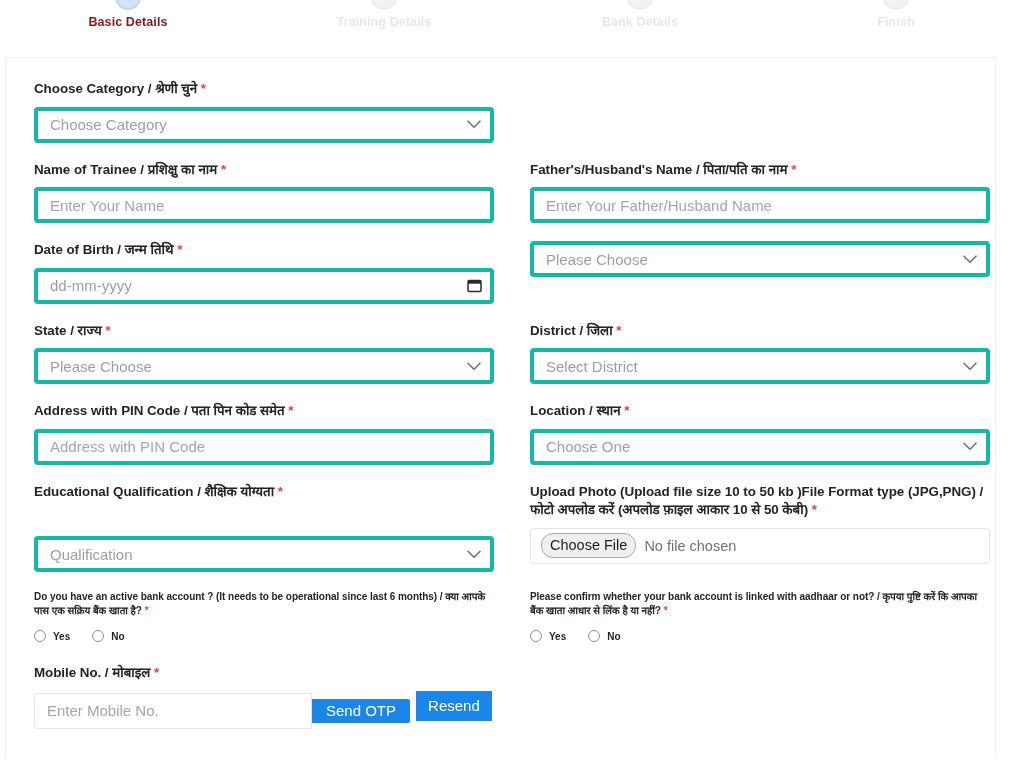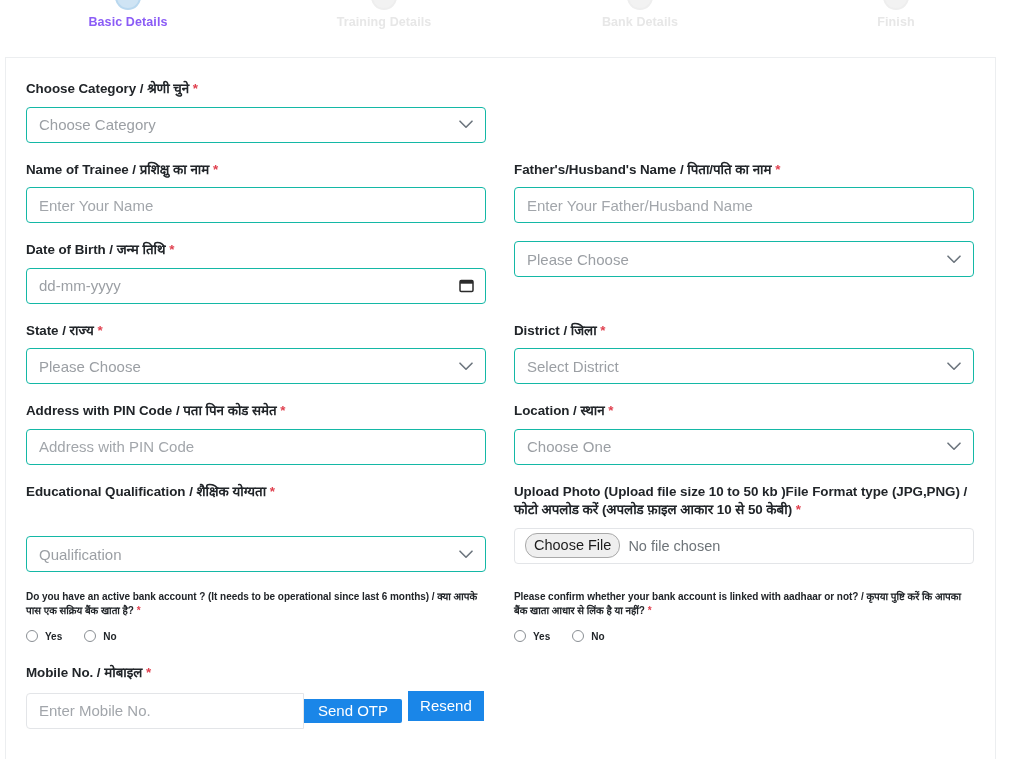--- a/index.html
+++ b/index.html
@@ -51,21 +51,21 @@
     background: #f2f2f2;
     border: 2px solid #eeeeee;
   }
   .step-label {
     margin-top: 5px;
     font-size: 12.5px;
     font-weight: bold;
     letter-spacing: .1px;
     white-space: nowrap;
   }
-  .step-label.active { color: #8b5cf6; }
+  .step-label.active { color: #7f1d1d; }
   .step-label.inactive { color: #e7e7e7; }
 
   
   .card {
     position: absolute;
     left: 5px;
     top: 57px;
     width: 991px;
     height: 702px;
     background: #ffffff;
@@ -79,40 +79,41 @@
     padding: 22px 20px 0 20px;
   }
 
   .row {
     display: flex;
     gap: 28px;
   }
   .col {
     width: 460px;
     flex: 0 0 460px;
+    margin-left: 8px;
   }
 
   .field { margin-bottom: 18px; }
 
   label.fl {
     display: block;
     font-size: 13.4px;
     font-weight: bold;
     color: #212529;
     line-height: 1.38;
     margin-bottom: 8px;
     letter-spacing: -0.05px;
   }
   .req { color: #e0414f; font-weight: bold; }
 
   .ctrl {
     width: 460px;
     height: 36px;
     box-sizing: border-box;
-    border: 1px solid #14b8a6;
+    border: 4px solid #14b8a6;
     border-radius: 4px;
     background: #ffffff;
     font-size: 15px;
     font-family: "Liberation Sans", sans-serif;
     color: #9b9fa4;
     padding: 0 12px;
     display: flex;
     align-items: center;
     outline: none;
   }

